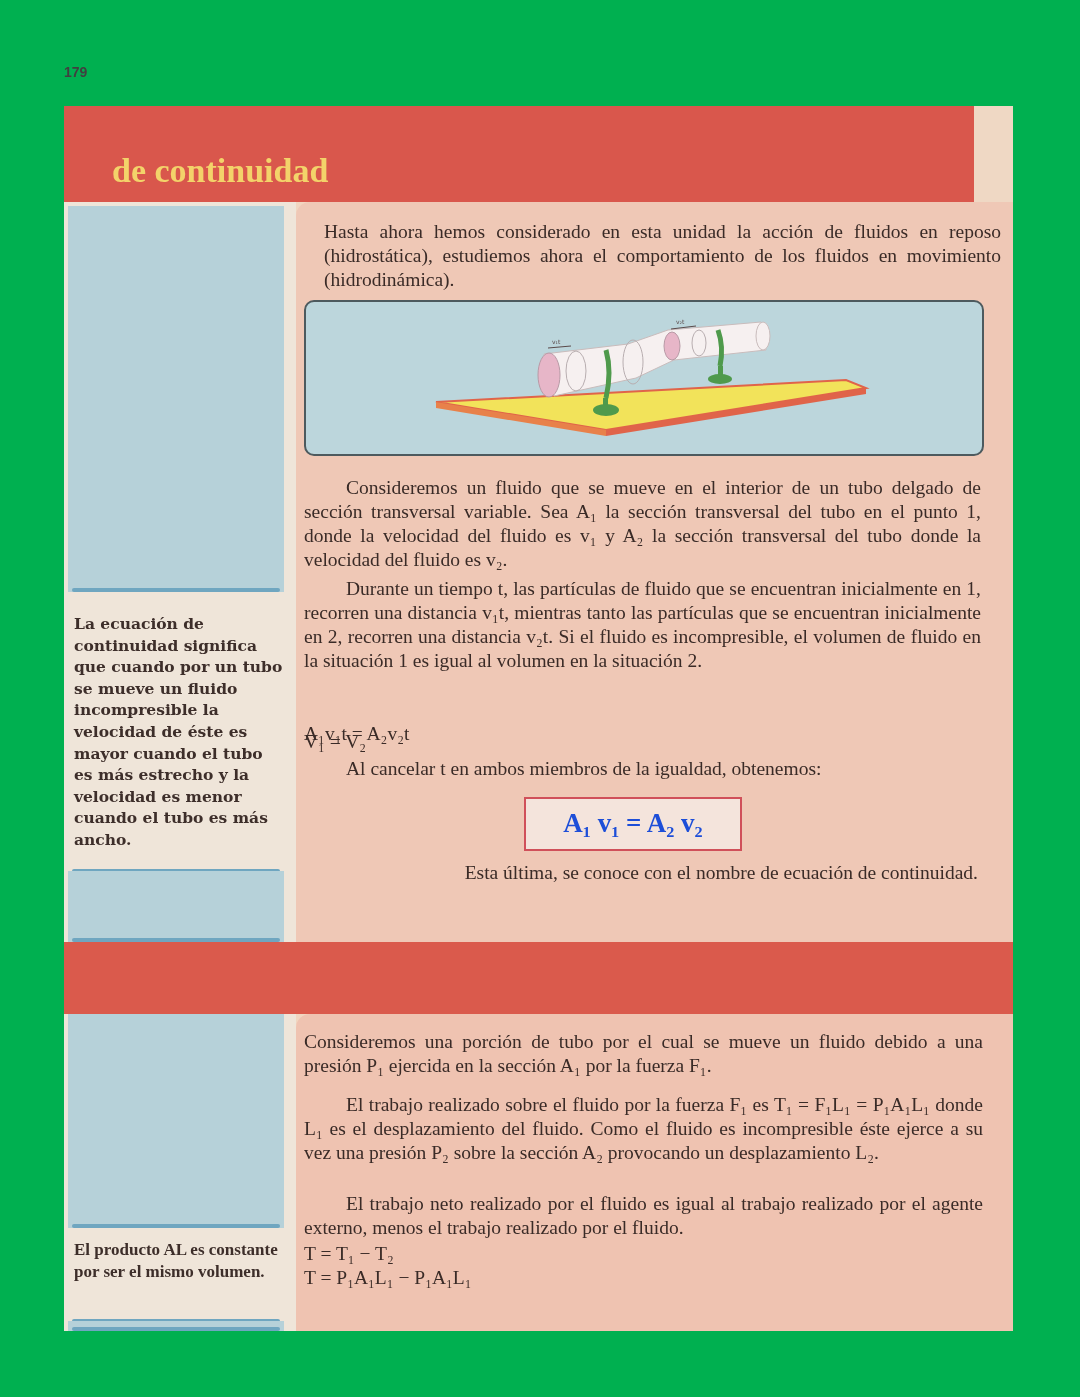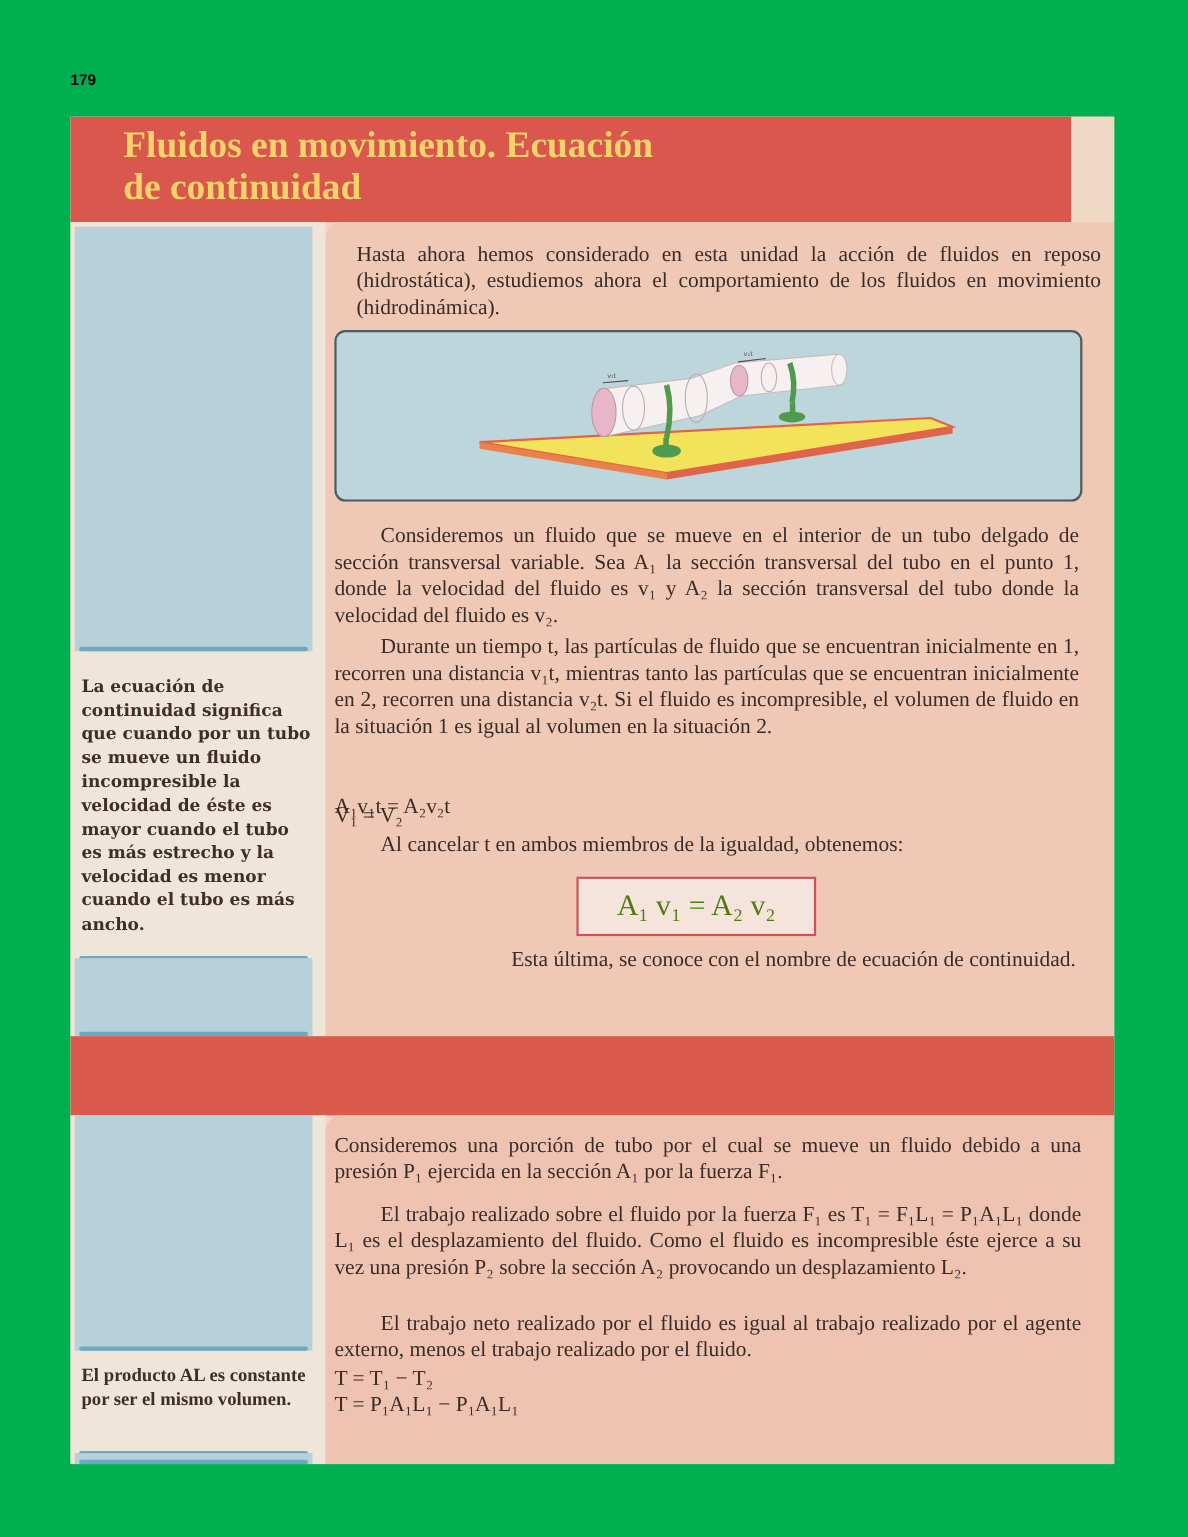--- a/index.html
+++ b/index.html
@@ -2,21 +2,21 @@
 <html><head>
   <meta charset="utf-8">
   <style>
     html, body { margin:0; padding:0; }
     body {
       width:1080px; height:1397px; background:#00b050; position:relative; overflow:hidden;
       font-family:"Liberation Serif", serif; color:#3a2a26;
     }
     .page-number {
       position:absolute; left:64px; top:64px; font-family:"Liberation Sans", sans-serif;
-      font-weight:bold; font-size:14px; color:#000000;
+      font-weight:bold; font-size:14px; color:#404040;
     }
     .page {
       position:absolute; left:64px; top:106px; width:949px; height:1225px;
       background:#f1d6c1; overflow:hidden;
     }
     .title-band {
       position:absolute; left:0; top:0; width:910px; height:96px; background:#d9574c;
     }
     .title {
       position:absolute; left:48px; top:8px; font-size:34px; line-height:38px; font-weight:bold;
@@ -39,32 +39,32 @@
       position:absolute; left:10px; font-family:"DejaVu Serif", serif; font-weight:bold; font-size:15.5px;
       line-height:21.6px; color:#3d2e2a; width:210px;
     }
     .figure {
       position:absolute; left:240px; top:194px; width:676px; height:152px; background:#bcd6dc;
       border:2px solid #4d5a5e; border-radius:10px;
     }
     .eq { position:absolute; font-size:19.5px; line-height:24px; color:#3a2b27; }
     .boxed-eq {
       position:absolute; left:460px; top:691px; width:214px; height:50px; background:#f4e4dc;
-      border:2px solid #d0505a; font-weight:normal; font-size:27px; text-align:center; line-height:48px; color:#4d7c0f;
+      border:2px solid #d0505a; font-weight:bold; font-size:27px; text-align:center; line-height:48px; color:#1d4ed8;
     }
   </style>
 </head>
 <body>
 
 <div class="page-number">179</div>
 
 <div class="page">
   <div class="title-band">
     <h1 class="title">
-      <span>Fluidos en movimiento. Ecuación</span><br>
+      <br>
       <span>de continuidad</span>
     </h1>
   </div>
   <div class="right-strip"></div>
 
   <div class="sidebar-cream"></div>
   <div class="blue-block" style="left:4px; top:100px; width:216px; height:386px;"></div>
   <div class="side-note" style="top:507px;">La ecuación de continuidad significa que cuando por un tubo se mueve un fluido incompresible la velocidad de éste es mayor cuando el tubo es más estrecho y la velocidad es menor cuando el tubo es más ancho.</div>
   <div class="blue-top-edge" style="left:8px; top:763px; width:208px;"></div>
   <div class="blue-block" style="left:4px; top:765px; width:216px; height:71px;"></div>

